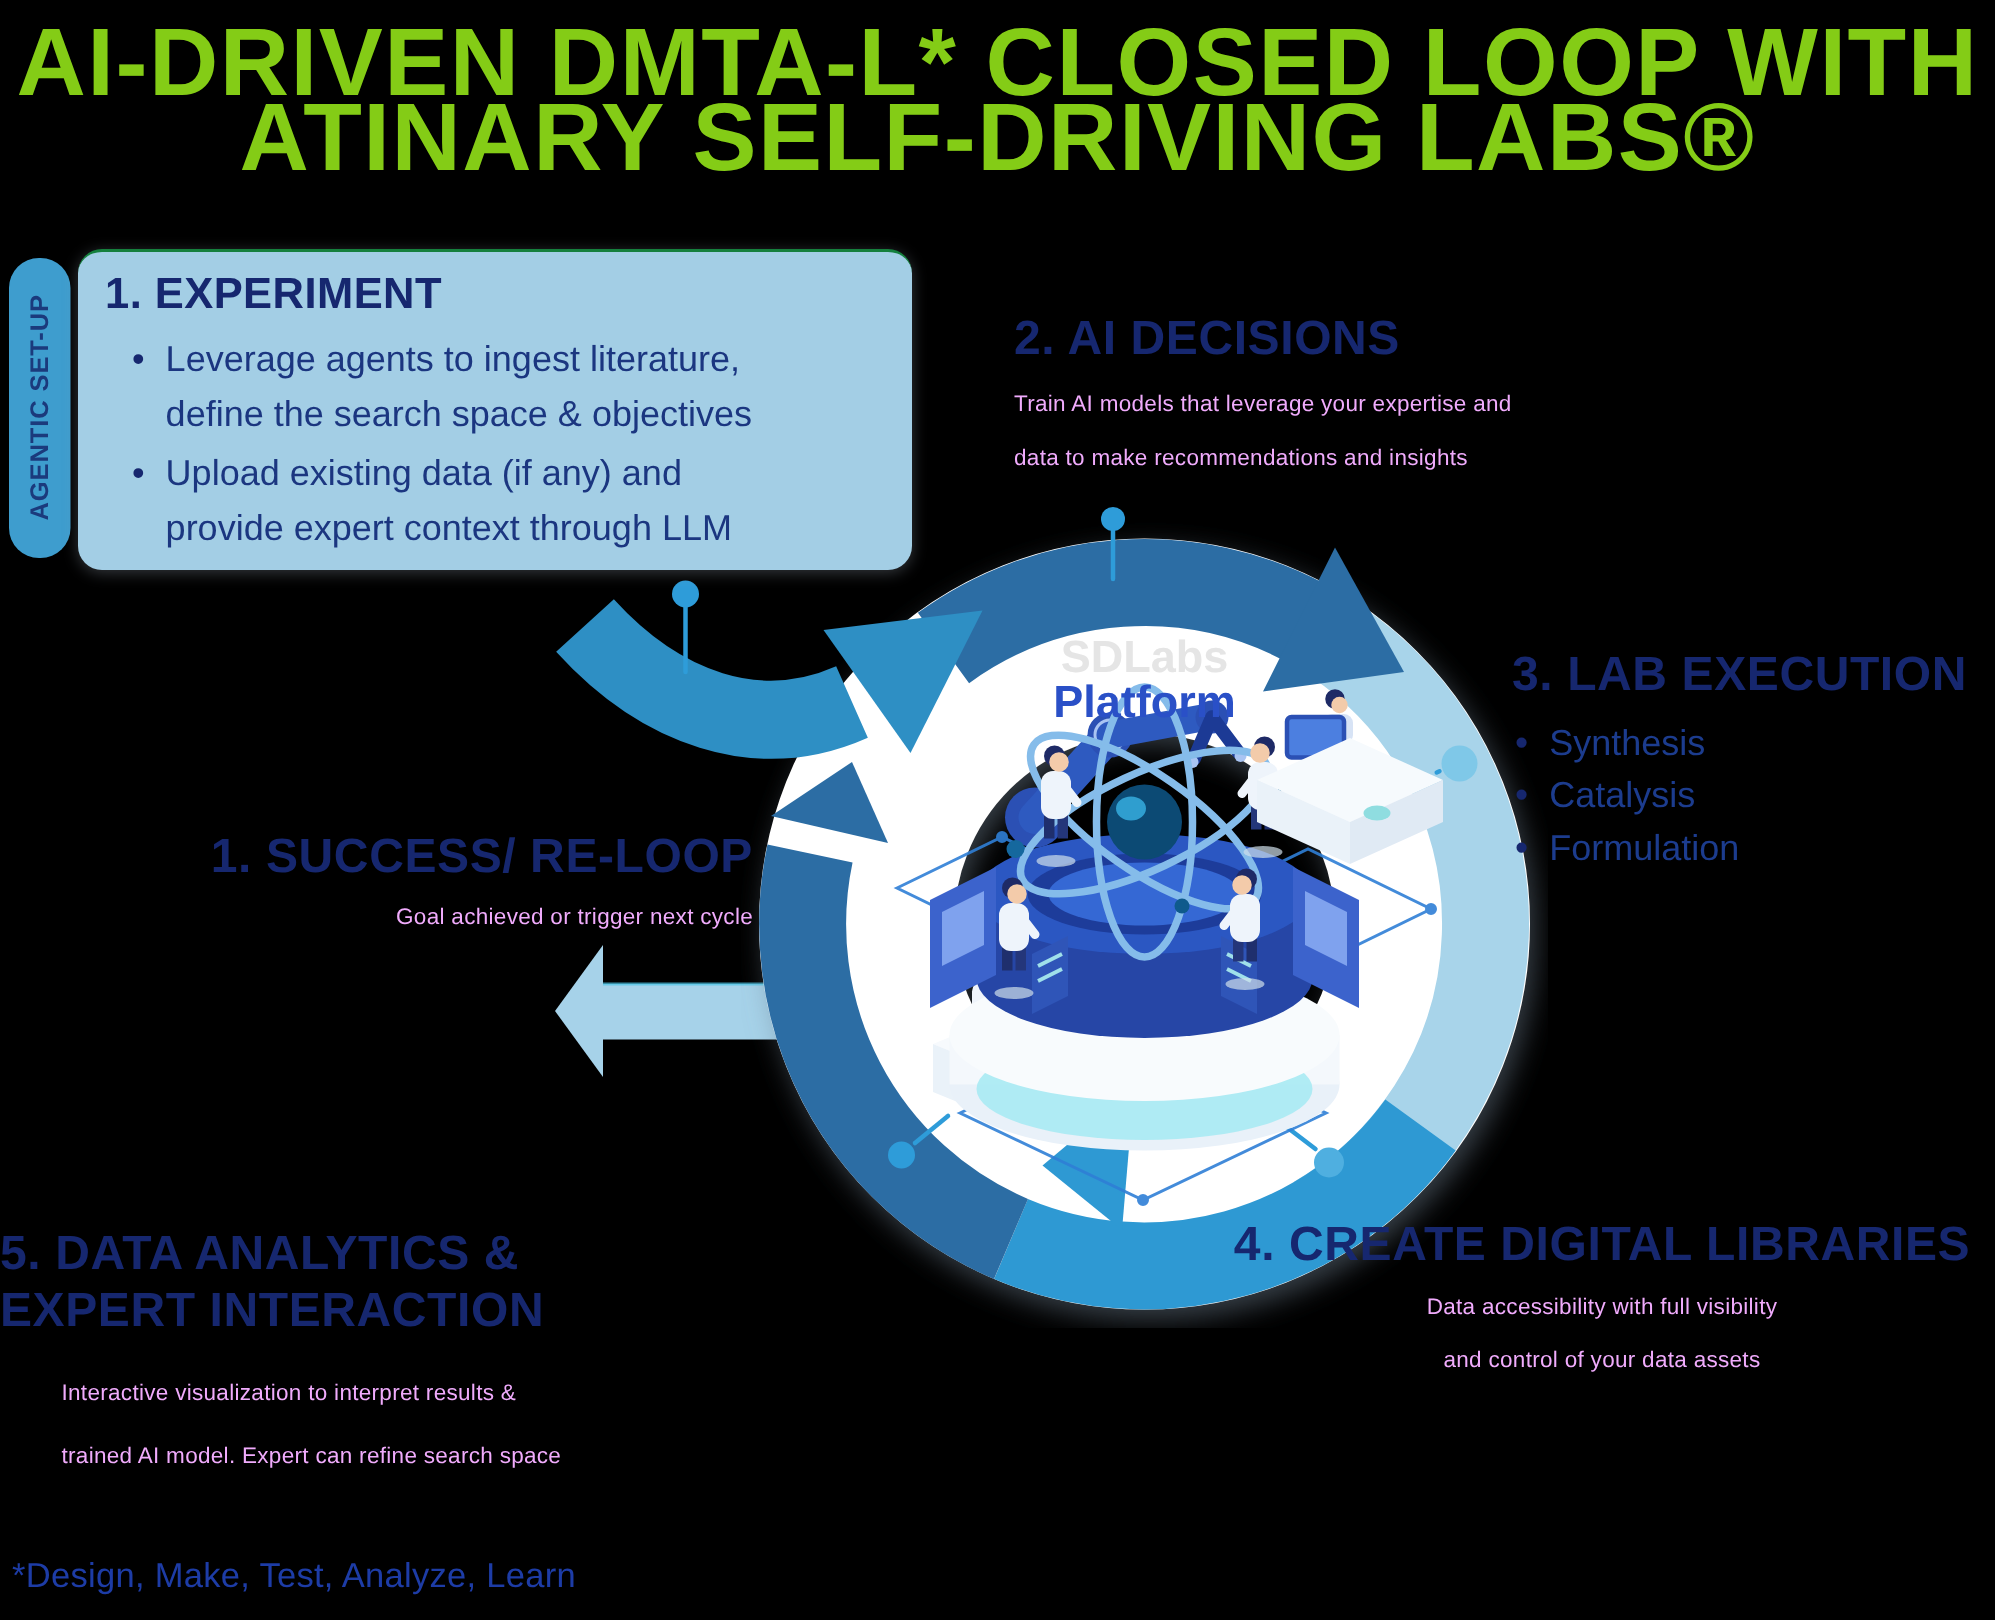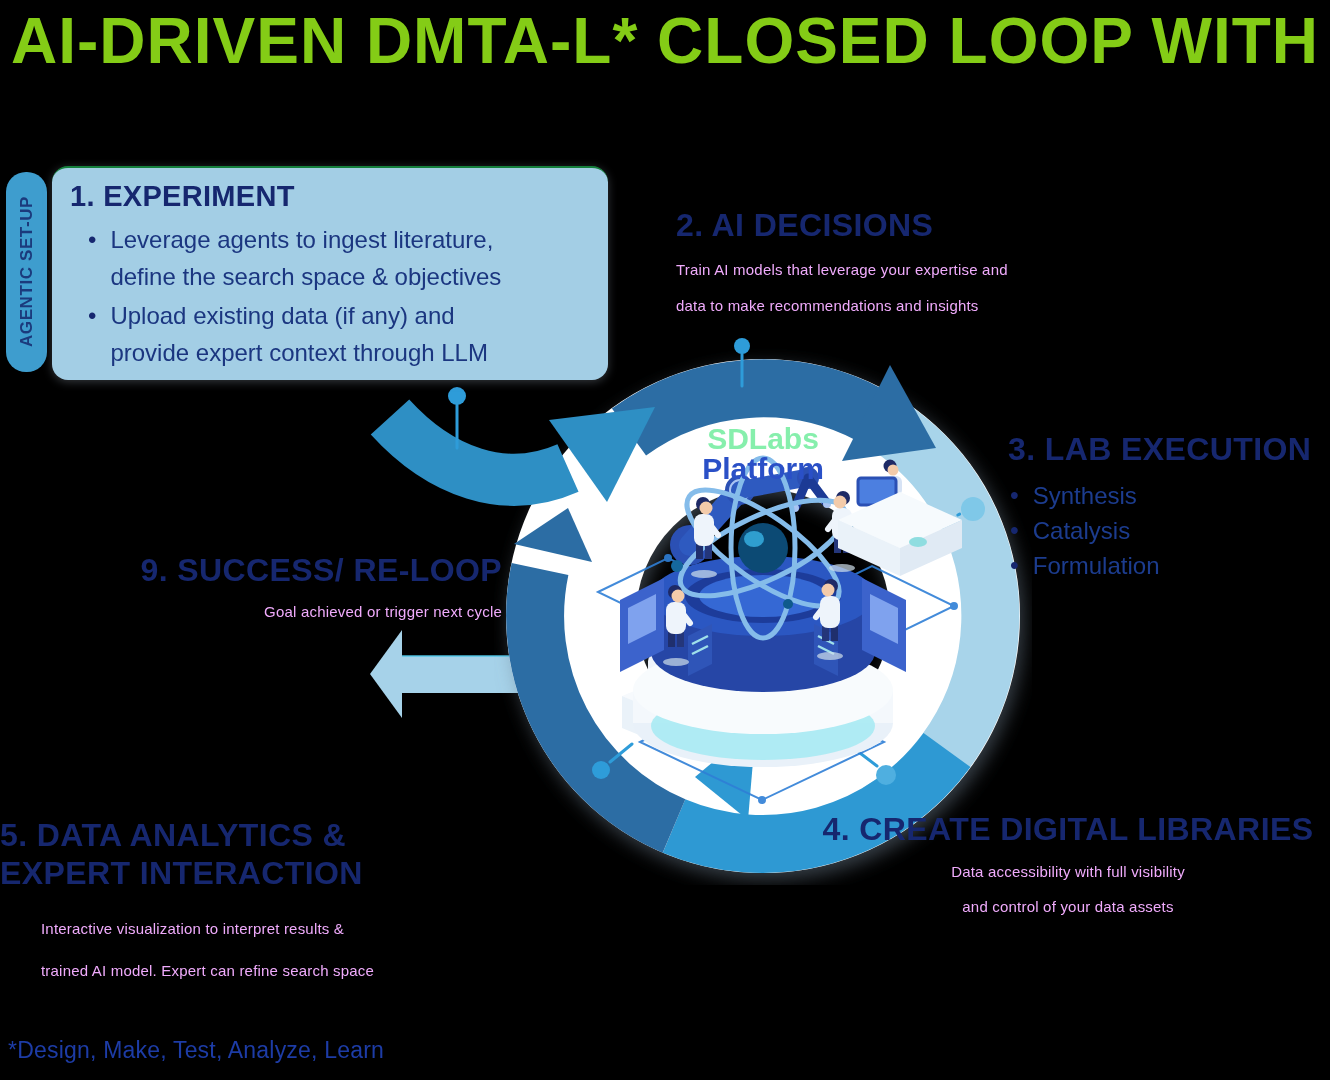--- a/index.html
+++ b/index.html
@@ -34,21 +34,21 @@
   .s3 li{display:flex;align-items:center;}
   .s3 .dot{color:#16276F;font-size:25px;margin-right:14px;line-height:35px;}
   .s3 .bt{color:#1C3C8E;font-size:24px;line-height:35px;}
   .s4{left:818px;top:810px;width:500px;text-align:center;}
   .s4 .b{margin-top:6px;line-height:35px;}
   .s5{left:0;top:816px;width:652px;text-align:left;}
   .s5 .b{margin-top:16px;line-height:42px;padding-left:41px;}
   .s6{left:0;top:551px;width:502px;text-align:right;}
   .s6 .b{margin-top:5px;padding-left:47px;}
   .center-label{left:665px;top:424px;width:196px;text-align:center;line-height:30px;}
-  .center-label .l1{font-size:30px;font-weight:800;color:#86efac;}
+  .center-label .l1{font-size:30px;font-weight:800;color:#e5e5e5;}
   .center-label .l2{font-size:30px;font-weight:800;color:#2A50C7;}
   .foot{left:8px;top:1037px;font-size:23px;color:#1D3CA6;letter-spacing:.2px;}
   svg.stage{position:absolute;left:0;top:0;z-index:1;}
   .txt{z-index:5;}
 </style>
 </head>
 <body>
 
 <svg class="stage" width="1330" height="1080" viewBox="0 0 1330 1080">
   <defs>
@@ -191,20 +191,21 @@
       <polygon points="838,520 900,492 962,520 900,548" fill="#F6FAFD"></polygon>
       <polygon points="838,520 838,548 900,576 900,548" fill="#EAF2F9"></polygon>
       <polygon points="962,520 962,548 900,576 900,548" fill="#E0EAF4"></polygon>
       <ellipse cx="918" cy="542" rx="9" ry="5" fill="#8FDDE0"></ellipse>
     </g>
   </g>
 </svg>
 
 <div class="abs txt title">
   <div>AI-DRIVEN DMTA-L* CLOSED LOOP WITH</div>
+  <div>ATINARY SELF-DRIVING LABS®</div>
 </div>
 
 <div class="abs txt tab">
   <span>AGENTIC SET-UP</span>
 </div>
 
 <div class="abs txt exp-box">
   <div class="h1">1. EXPERIMENT</div>
   <ul>
     <li>
@@ -263,21 +264,21 @@
     <div>5. DATA ANALYTICS &amp;</div>
     <div>EXPERT INTERACTION</div>
   </div>
   <div class="b">
     <div>Interactive visualization to interpret results &amp;</div>
     <div>trained AI model. Expert can refine search space</div>
   </div>
 </div>
 
 <div class="abs txt s6">
-  <div class="h">9. SUCCESS/ RE-LOOP</div>
+  <div class="h">1. SUCCESS/ RE-LOOP</div>
   <div class="b">Goal achieved or trigger next cycle</div>
 </div>
 
 <div class="abs txt center-label">
   <div class="l1">SDLabs</div>
   <div class="l2">Platform</div>
 </div>
 
 <div class="abs txt foot">*Design, Make, Test, Analyze, Learn</div>
 

